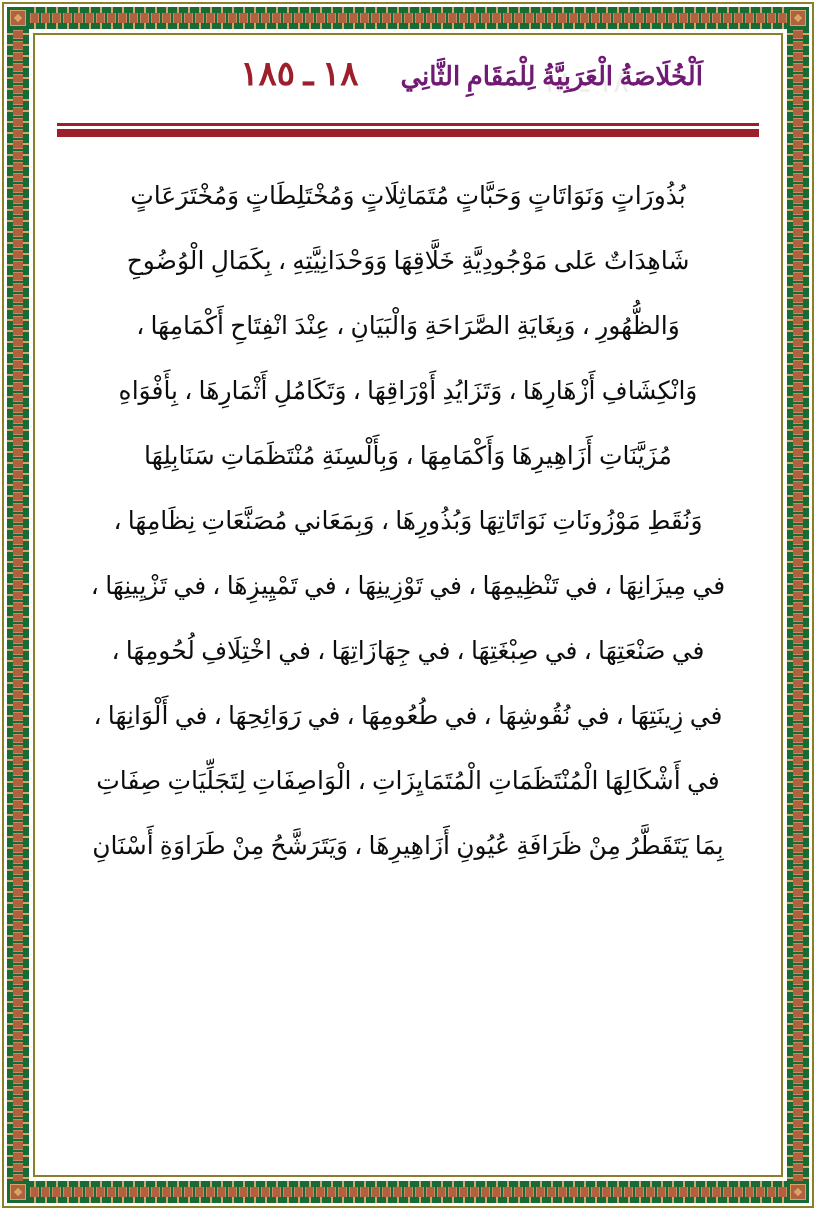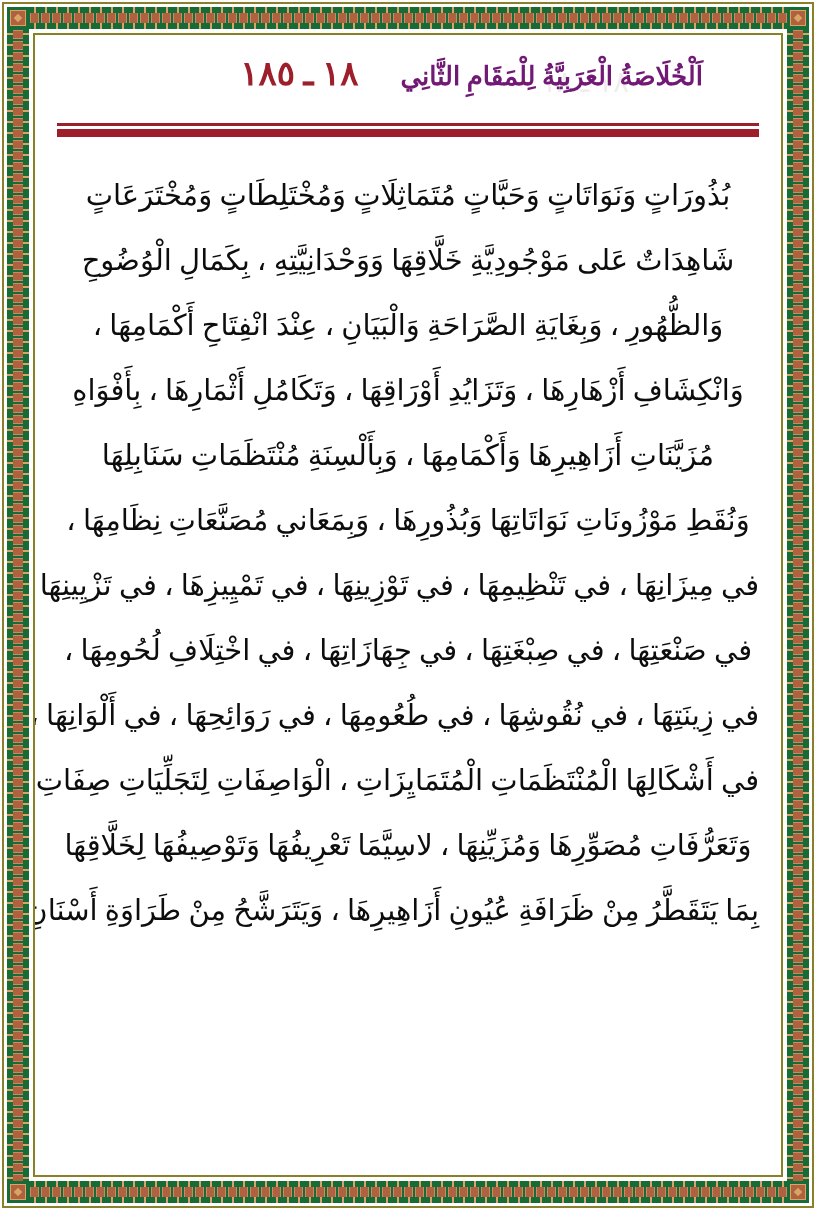--- a/index.html
+++ b/index.html
@@ -248,21 +248,21 @@
 
   
   .body-text {
     direction: rtl;
     text-align: center;
     margin-top: 26px;
   }
 
   .text-line {
     color: #0d0d0d;
-    font-size: 29px;
+    font-size: 25px;
     line-height: 65px;
     white-space: nowrap;
     font-family: "Liberation Serif", "DejaVu Serif", serif;
     letter-spacing: 0px;
   }
 </style>
 </head>
 <body>
 
 <div class="page">
@@ -303,18 +303,17 @@
         <div class="text-line">بُذُورَاتٍ وَنَوَاتَاتٍ وَحَبَّاتٍ مُتَمَاثِلَاتٍ وَمُخْتَلِطَاتٍ وَمُخْتَرَعَاتٍ</div>
         <div class="text-line">شَاهِدَاتٌ عَلى مَوْجُودِيَّةِ خَلَّاقِهَا وَوَحْدَانِيَّتِهِ ، بِكَمَالِ الْوُضُوحِ</div>
         <div class="text-line">وَالظُّهُورِ ، وَبِغَايَةِ الصَّرَاحَةِ وَالْبَيَانِ ، عِنْدَ انْفِتَاحِ أَكْمَامِهَا ،</div>
         <div class="text-line">وَانْكِشَافِ أَزْهَارِهَا ، وَتَزَايُدِ أَوْرَاقِهَا ، وَتَكَامُلِ أَثْمَارِهَا ، بِأَفْوَاهِ</div>
         <div class="text-line">مُزَيَّنَاتِ أَزَاهِيرِهَا وَأَكْمَامِهَا ، وَبِأَلْسِنَةِ مُنْتَظَمَاتِ سَنَابِلِهَا</div>
         <div class="text-line">وَنُقَطِ مَوْزُونَاتِ نَوَاتَاتِهَا وَبُذُورِهَا ، وَبِمَعَاني مُصَنَّعَاتِ نِظَامِهَا ،</div>
         <div class="text-line">في مِيزَانِهَا ، في تَنْظِيمِهَا ، في تَوْزِينِهَا ، في تَمْيِيزِهَا ، في تَزْيِينِهَا ،</div>
         <div class="text-line">في صَنْعَتِهَا ، في صِبْغَتِهَا ، في جِهَازَاتِهَا ، في اخْتِلَافِ لُحُومِهَا ،</div>
         <div class="text-line">في زِينَتِهَا ، في نُقُوشِهَا ، في طُعُومِهَا ، في رَوَائِحِهَا ، في أَلْوَانِهَا ،</div>
         <div class="text-line">في أَشْكَالِهَا الْمُنْتَظَمَاتِ الْمُتَمَايِزَاتِ ، الْوَاصِفَاتِ لِتَجَلِّيَاتِ صِفَاتِ</div>
-        <div class="text-line">وَتَعَرُّفَاتِ مُصَوِّرِهَا وَمُزَيِّنِهَا ، لاسِيَّمَا تَعْرِيفُهَا وَتَوْصِيفُهَا لِخَلَّاقِهَا</div>
         <div class="text-line">بِمَا يَتَقَطَّرُ مِنْ ظَرَافَةِ عُيُونِ أَزَاهِيرِهَا ، وَيَتَرَشَّحُ مِنْ طَرَاوَةِ أَسْنَانِ</div>
       </div>
 
   </div>
 </div>
 
 </body></html>

